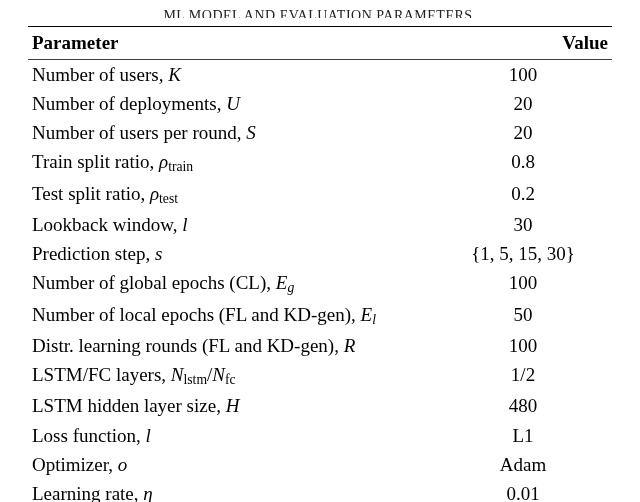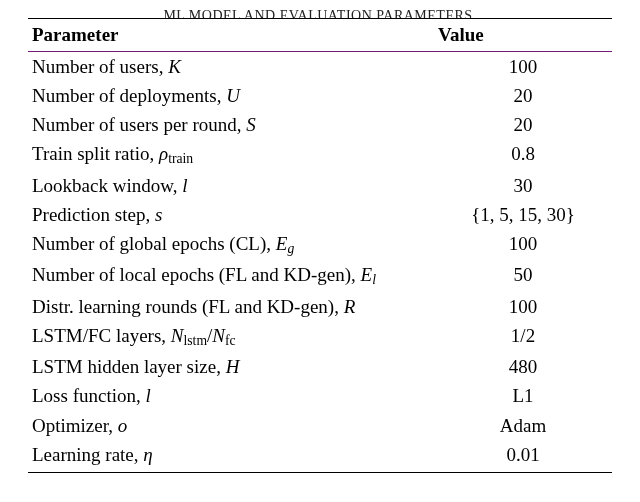--- a/index.html
+++ b/index.html
@@ -14,38 +14,39 @@
   .page {
     box-sizing: border-box;
     padding: 8px 28px 18px 28px;
     width: 640px;
   }
   .caption {
     text-align: center;
     font-size: 14px;
     letter-spacing: 0.5px;
     color: #222;
+    margin-bottom: 8px;
     height: 10px; 
     overflow: hidden;
   }
   table {
     width: 100%;
     border-collapse: collapse;
     font-size: 19px;
     line-height: 1.38;
   }
   thead th {
     text-align: left;
     font-weight: bold;
     padding: 3px 4px 3px 4px;
     border-top: 1.6px solid #000;
     border-bottom: 1px solid #701a75;
   }
   thead th.val {
-    text-align: left;
+    text-align: right;
     width: 170px;
   }
   tbody td {
     padding: 1.5px 4px;
     vertical-align: baseline;
   }
   tbody td.val {
     text-align: center;
   }
   tbody tr:last-child td {
@@ -81,20 +82,24 @@
         </tr>
         <tr>
           <td>Number of users per round, <span class="mi">S</span></td>
           <td class="val">20</td>
         </tr>
         <tr>
           <td>Train split ratio, <span class="mi">ρ</span><span class="sub">train</span></td>
           <td class="val">0.8</td>
         </tr>
         <tr>
+          <td>Test split ratio, <span class="mi">ρ</span><span class="sub">test</span></td>
+          <td class="val">0.2</td>
+        </tr>
+        <tr>
           <td>Lookback window, <span class="mi">l</span></td>
           <td class="val">30</td>
         </tr>
         <tr>
           <td>Prediction step, <span class="mi">s</span></td>
           <td class="val">{1, 5, 15, 30}</td>
         </tr>
         <tr>
           <td>Number of global epochs (CL), <span class="mi">E</span><span class="subi">g</span></td>
           <td class="val">100</td>

